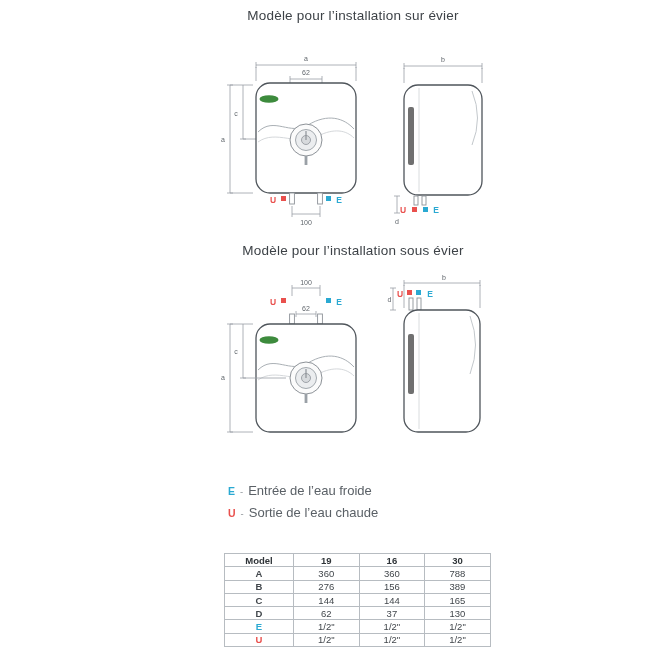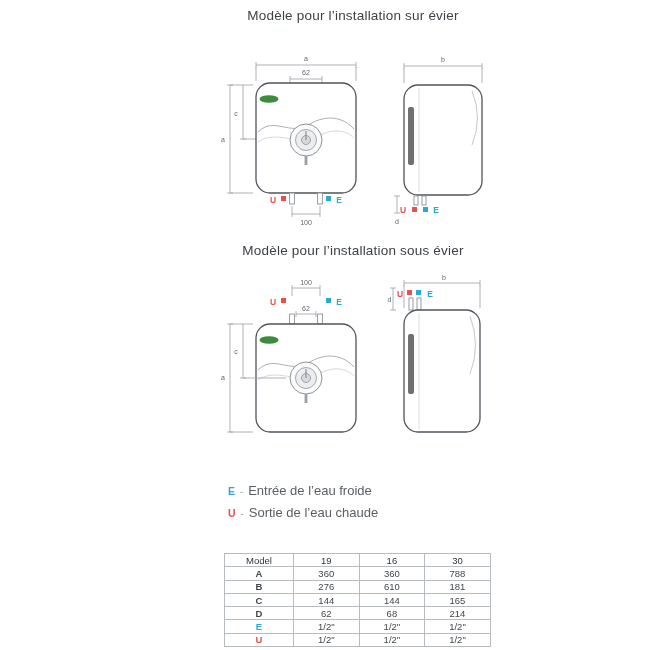--- a/index.html
+++ b/index.html
@@ -12,21 +12,21 @@
   svg text { font-family:"Liberation Sans",sans-serif; }
   .dim { fill:#60666c; font-size:7px; }
   .conn { font-size:8.5px; font-weight:bold; }
   .legend { position:absolute; left:200px; top:483px; }
   .legend-row { display:flex; align-items:baseline; gap:5px; margin-bottom:7px; }
   .legend-symbol { font-weight:bold; font-size:10.5px; }
   .legend-dash { font-size:9.5px; color:#8a9096; }
   .legend-text { font-size:13px; color:#5a6066; }
   table.spec { position:absolute; left:196px; top:553px; width:266px; border-collapse:collapse; font-size:9.5px; color:#41464b; table-layout:fixed; }
   table.spec th, table.spec td { border:1px solid #b7bcc1; height:13.3px; text-align:center; padding:0 2px; background:#fff; }
-  table.spec th { font-weight:normal; color:#2f3438; }
+  table.spec th { font-weight:bold; color:#2f3438; }
   table.spec td.lbl { font-weight:bold; }
   table.spec col.c0 { width:69px; } table.spec col.cn { width:65.6px; }
 </style>
 </head>
 <body>
 
 <div class="page">
 
   <div class="title title-sur">Modèle pour l’installation sur évier</div>
 
@@ -231,34 +231,34 @@
     </tr>
     <tr>
       <td class="lbl">A</td>
       <td>360</td>
       <td>360</td>
       <td>788</td>
     </tr>
     <tr>
       <td class="lbl">B</td>
       <td>276</td>
-      <td>610</td>
-      <td>181</td>
+      <td>156</td>
+      <td>389</td>
     </tr>
     <tr>
       <td class="lbl">C</td>
       <td>144</td>
       <td>144</td>
       <td>165</td>
     </tr>
     <tr>
       <td class="lbl">D</td>
       <td>62</td>
-      <td>68</td>
-      <td>214</td>
+      <td>37</td>
+      <td>130</td>
     </tr>
     <tr>
       <td class="lbl" style="color: rgb(42, 169, 210);">E</td>
       <td>1/2"</td>
       <td>1/2"</td>
       <td>1/2"</td>
     </tr>
     <tr>
       <td class="lbl" style="color: rgb(233, 80, 77);">U</td>
       <td>1/2"</td>

